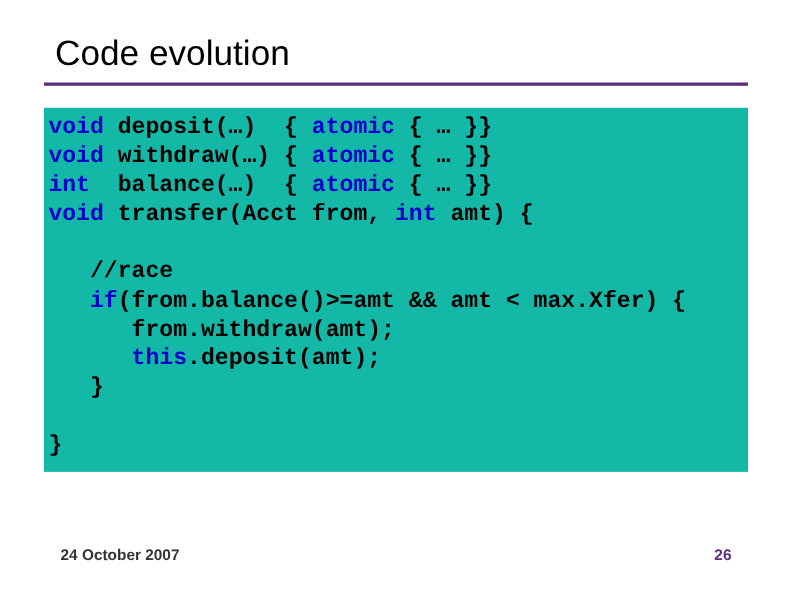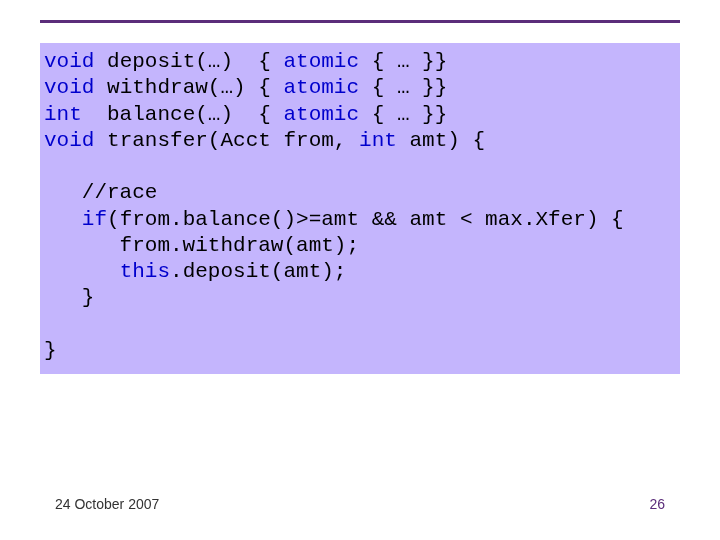--- a/index.html
+++ b/index.html
@@ -23,49 +23,51 @@
     color: #000000;
     font-weight: normal;
     margin: 10px 0 8px 10px;
   }
   .title-rule {
     border: none;
     border-top: 3px solid #5b2d7a;
     margin: 0 0 20px 0;
   }
   .code-block {
-    background: #c4b5fd;
+    background: #14b8a6;
     font-family: "Courier New", monospace;
     font-size: 21px;
     line-height: 1.25;
     padding: 6px 8px 10px 4px;
     white-space: pre;
     color: #000000;
-    font-weight: normal;
+    font-weight: bold;
   }
   .kw { color: #0000cc; }
   .footer {
     position: absolute;
     bottom: 28px;
     left: 0;
     width: 100%;
     display: flex;
     justify-content: space-between;
     padding: 0 55px;
     box-sizing: border-box;
     font-size: 14px;
+    font-weight: bold;
   }
   .footer-date { color: #333333; }
   .footer-center { color: #5b2d7a; }
   .footer-pagenum { color: #5b2d7a; }
 </style>
 </head>
 <body>
 
 <div class="slide">
+  <div class="title">Code evolution</div>
   <hr class="title-rule">
 
   <div class="code-block"><span class="kw">void</span><span> deposit(…)  { </span><span class="kw">atomic</span><span> { … }}</span>
 <span class="kw">void</span><span> withdraw(…) { </span><span class="kw">atomic</span><span> { … }}</span>
 <span class="kw">int</span><span>  balance(…)  { </span><span class="kw">atomic</span><span> { … }}</span>
 <span class="kw">void</span><span> transfer(Acct from, </span><span class="kw">int</span><span> amt) {</span>
 <span></span>
 <span>   //race</span>
 <span>   </span><span class="kw">if</span><span>(from.balance()&gt;=amt &amp;&amp; amt &lt; max.Xfer) {</span>
 <span>      from.withdraw(amt);</span>

